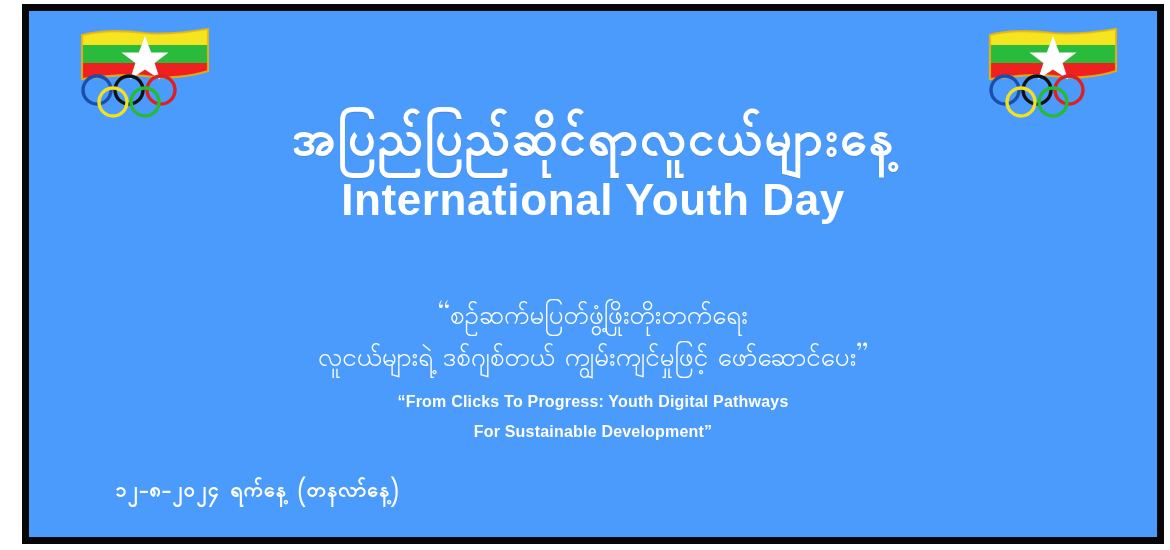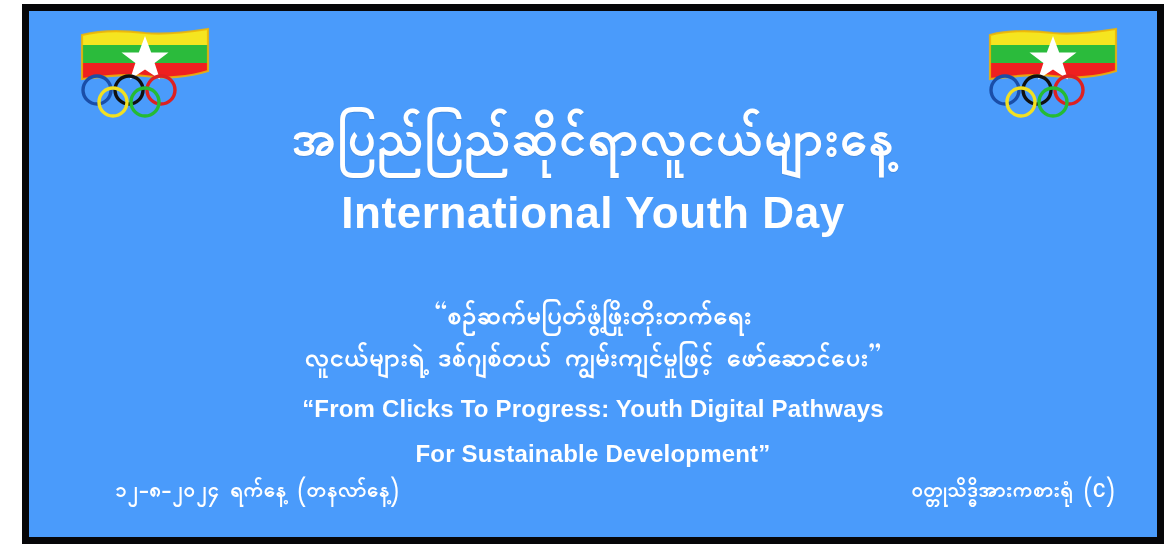--- a/index.html
+++ b/index.html
@@ -74,43 +74,43 @@
     line-height: 1.12;
     letter-spacing: 0.2px;
     white-space: nowrap;
     text-shadow: 0 1px 1px rgba(0,0,0,0.10);
   }
   .title-en {
     color: #ffffff;
     font-size: 44px;
     font-weight: 700;
     line-height: 1.2;
-    margin-top: 16px;
+    margin-top: 3px;
     letter-spacing: 0.6px;
     white-space: nowrap;
   }
 
   
   .theme-zone {
     position: absolute;
     left: 0; right: 0;
     top: 286px;
     text-align: center;
   }
   .theme-mm {
     color: #ffffff;
     font-family: "Padauk", "Myanmar Text", "Noto Sans Myanmar", "DejaVu Sans", sans-serif;
     font-size: 26px;
-    font-weight: 700;
+    font-weight: 400;
     line-height: 1.62;
     white-space: nowrap;
   }
   .theme-en {
     color: #ffffff;
-    font-size: 24px;
+    font-size: 16px;
     font-weight: 700;
     line-height: 1.85;
     letter-spacing: 0.2px;
     white-space: nowrap;
   }
   .theme-en.first { margin-top: 6px; }
 
   
   .footer-row {
     position: absolute;
@@ -206,18 +206,17 @@
 
       <div class="theme-zone">
         <div class="theme-mm">“စဉ်ဆက်မပြတ်ဖွံ့ဖြိုးတိုးတက်ရေး</div>
         <div class="theme-mm">လူငယ်များရဲ့ ဒစ်ဂျစ်တယ် ကျွမ်းကျင်မှုဖြင့် ဖော်ဆောင်ပေး”</div>
         <div class="theme-en first">“From Clicks To Progress: Youth Digital Pathways</div>
         <div class="theme-en">For Sustainable Development”</div>
       </div>
 
       <div class="footer-row">
         <div class="footer-text left">၁၂-၈-၂၀၂၄ ရက်နေ့ (တနလာ်နေ့)</div>
-        <div class="footer-text right">ဝတ္တုသိဒ္ဓိအားကစားရုံ (C)</div>
       </div>
 
     </div>
   </div>
 </div>
 
 </body></html>

